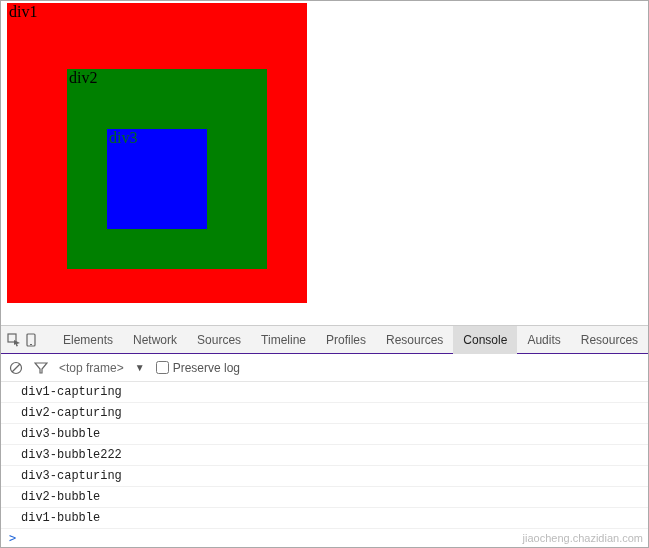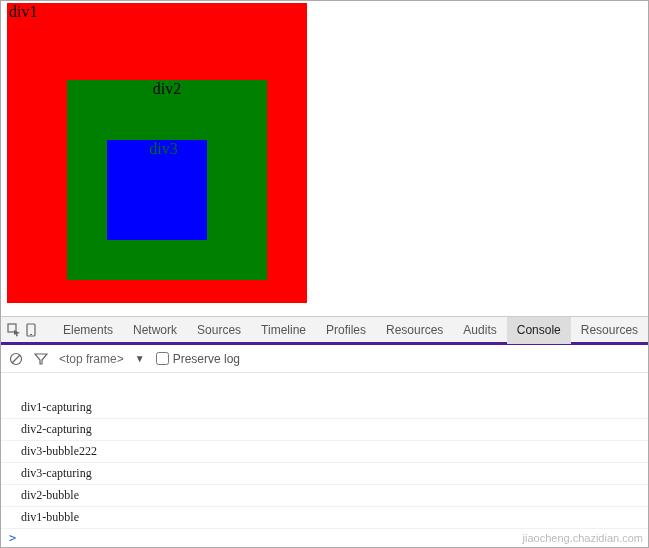--- a/index.html
+++ b/index.html
@@ -27,54 +27,52 @@
       width: 300px;
       height: 300px;
       background: red;
       font-family: "Times New Roman", serif;
       font-size: 16px;
       color: #000;
     }
     .div2 {
       position: absolute;
       left: 60px;
-      top: 77px;
+      top: 66px;
       width: 200px;
       height: 200px;
       background: green;
-      text-align: center;
     }
     .div3 {
       position: absolute;
       left: 40px;
       top: 60px;
       width: 100px;
       height: 100px;
       background: blue;
       color: #062;
-      padding-left: 13px;
     }
     .boxlabel {
       font-family: "Times New Roman", serif;
       font-size: 16px;
       padding: 0 2px;
     }
     .devtools {
       flex: 1;
       display: flex;
       flex-direction: column;
       background: #fff;
       font-size: 12px;
       color: #333;
     }
     .tabbar {
       display: flex;
       align-items: center;
       height: 28px;
-      border-bottom: 3px solid #4c1d95;
+      border-bottom: 1px solid #4c1d95;
       background: #f3f3f3;
       padding: 0 6px;
       gap: 0;
     }
     .tabicon {
       width: 20px;
       height: 20px;
       display: flex;
       align-items: center;
       justify-content: center;
@@ -116,25 +114,24 @@
     }
     .chk {
       display: flex;
       align-items: center;
       gap: 4px;
       color: #555;
     }
     .chk input { margin: 0; }
     .log {
       flex: 1;
-      font-family: Liberation Serif, serif;
+      font-family: Liberation Mono, monospace;
       font-size: 12px;
       color: #222;
       overflow: hidden;
-      margin-top: 24px;
     }
     .logline {
       padding: 3px 0 3px 20px;
       border-bottom: 1px solid #f0f0f0;
     }
     .prompt {
       padding: 2px 8px;
       color: #2367d8;
       font-family: Menlo, Consolas, monospace;
     }
@@ -179,22 +176,22 @@
         </svg>
     </span>
     <span class="tabsep"></span>
     <div id="tabs-container" style="display:flex;">
         <div class="tab">Elements</div>
         <div class="tab">Network</div>
         <div class="tab">Sources</div>
         <div class="tab">Timeline</div>
         <div class="tab">Profiles</div>
         <div class="tab">Resources</div>
+        <div class="tab active">Console</div>
         <div class="tab">Audits</div>
-        <div class="tab active">Console</div>
         <div class="tab">Resources</div>
       </div>
   </div>
 
   <div class="toolbar2">
     <span>
       <svg width="14" height="14" viewBox="0 0 14 14">
           <circle cx="7" cy="7" r="5.5" fill="none" stroke="#666" stroke-width="1.2"></circle>
           <line x1="3" y1="11" x2="11" y2="3" stroke="#666" stroke-width="1.2"></line>
         </svg>
@@ -208,20 +205,21 @@
     <span class="tri">▼</span>
     <label class="chk">
       <input type="checkbox" style="">
       <span>Preserve log</span>
     </label>
   </div>
 
   <div class="log" id="log-container">
       <div class="logline">div1-capturing</div>
       <div class="logline">div2-capturing</div>
+      <div class="logline">div3-bubble</div>
       <div class="logline">div3-bubble222</div>
       <div class="logline">div3-capturing</div>
       <div class="logline">div2-bubble</div>
       <div class="logline">div1-bubble</div>
     </div>
   <div class="prompt">&gt;</div>
 </div>
 
 <div class="watermark">
   <div>jiaocheng.chazidian.com</div>

